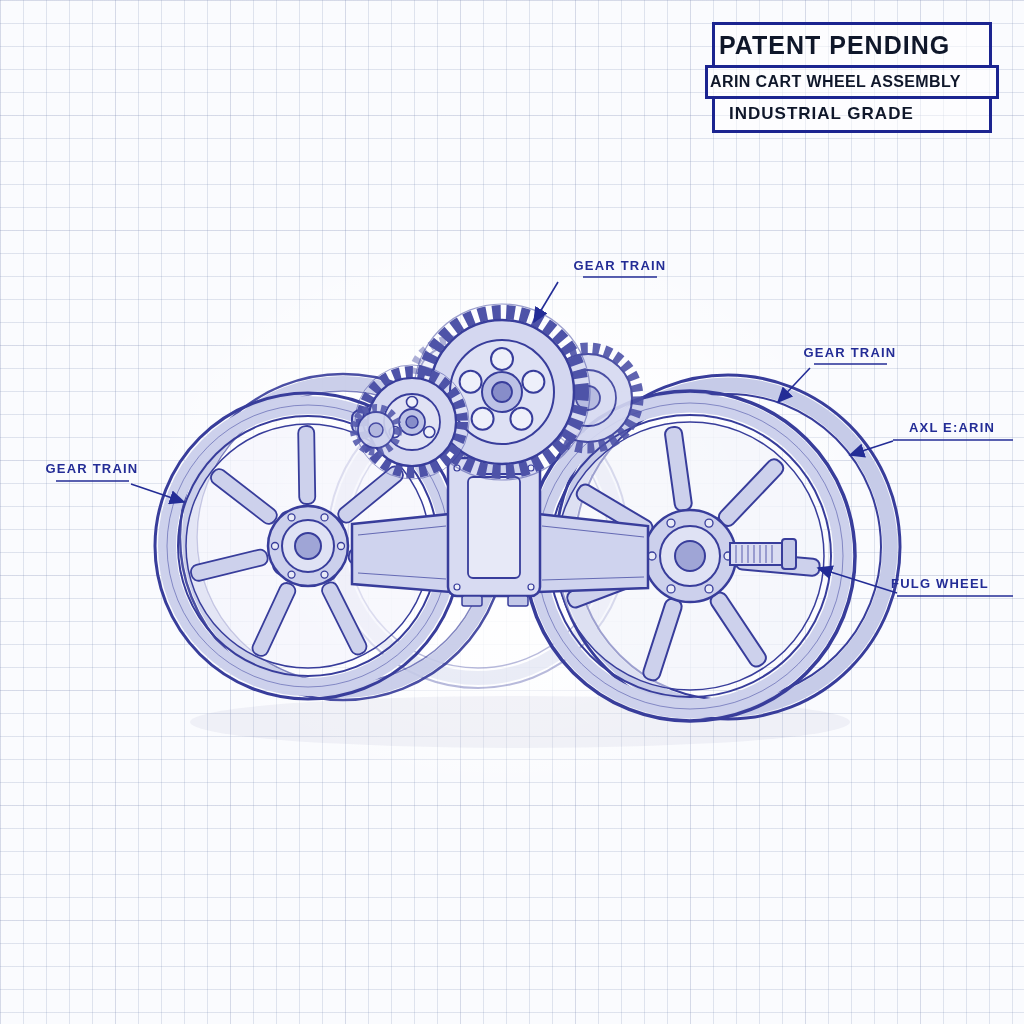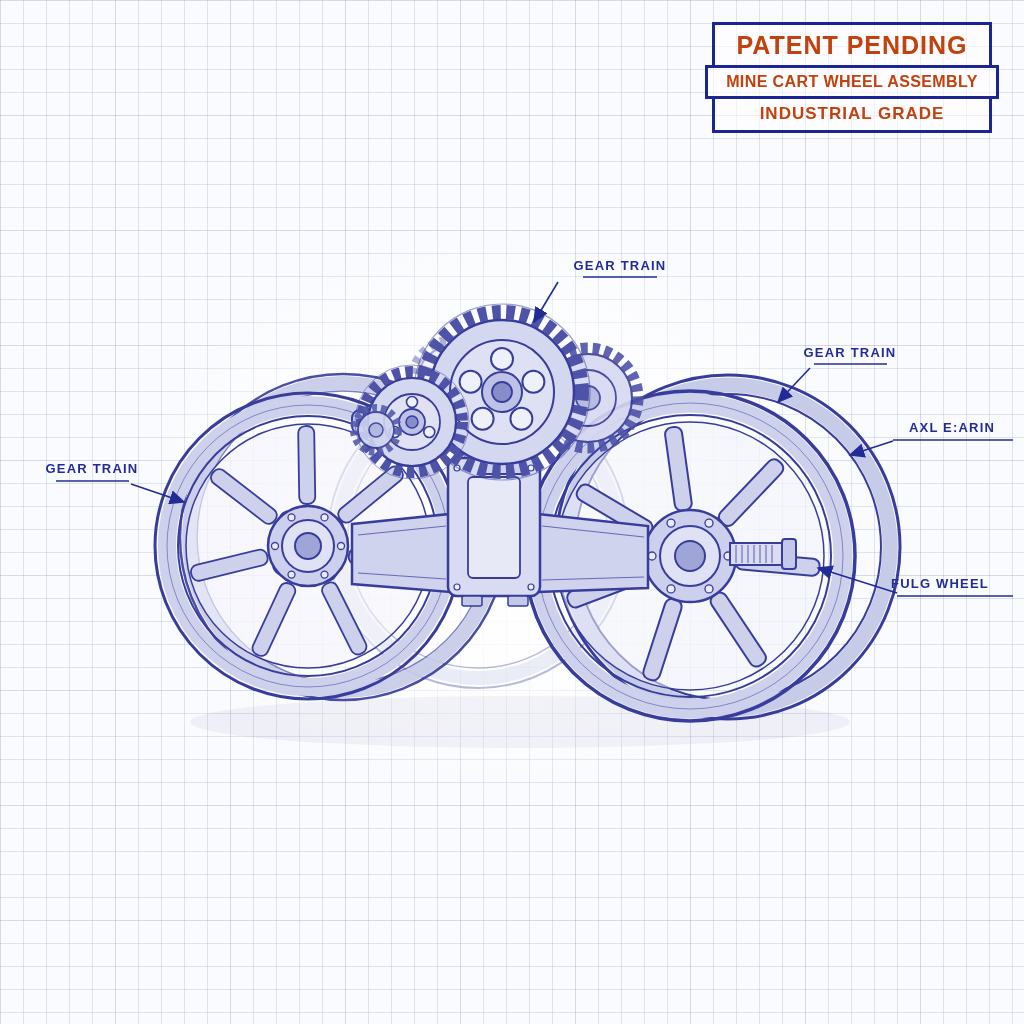--- a/index.html
+++ b/index.html
@@ -19,21 +19,21 @@
   }
   .fog {
     position:absolute; inset:0;
     background: radial-gradient(ellipse 470px 360px at 49% 50%,
        rgba(255,255,255,0.95) 0%, rgba(255,255,255,0.75) 45%, rgba(255,255,255,0) 78%);
   }
   .drawing { position:absolute; inset:0; }
 
   .title-block {
     position:absolute; top:22px; right:32px; width:280px;
-    color:#c2410c; text-align:center;
+    color:#0f172a; 
   }
   .tb-row1 {
     border:3px solid #1b2490; padding:6px 4px 5px;
     font-size:25px; font-weight:bold; letter-spacing:1px;
     background:rgba(255,255,255,0.55);
   }
   .tb-row2 {
     border:3px solid #1b2490; margin:-3px -7px 0;
     padding:5px 2px; font-size:16px; font-weight:bold; letter-spacing:0.4px;
     background:rgba(255,255,255,0.55);
@@ -261,16 +261,16 @@
       <line x1="897" y1="593" x2="818" y2="568" class="leader" marker-end="url(#arrow)"></line>
 
       <text x="92" y="473" text-anchor="middle" class="lbl">GEAR TRAIN</text>
       <line x1="56" y1="481" x2="129" y2="481" class="uline"></line>
       <line x1="131" y1="484" x2="184" y2="502" class="leader" marker-end="url(#arrow)"></line>
     </g>
   </svg>
 
   <div class="title-block">
     <div class="tb-row1">PATENT PENDING</div>
-    <div class="tb-row2">MINE CART WHEEL ASSEMBLY</div>
+    <div class="tb-row2">ARIN CART WHEEL ASSEMBLY</div>
     <div class="tb-row3">INDUSTRIAL GRADE</div>
   </div>
 </div>
 
 </body></html>

